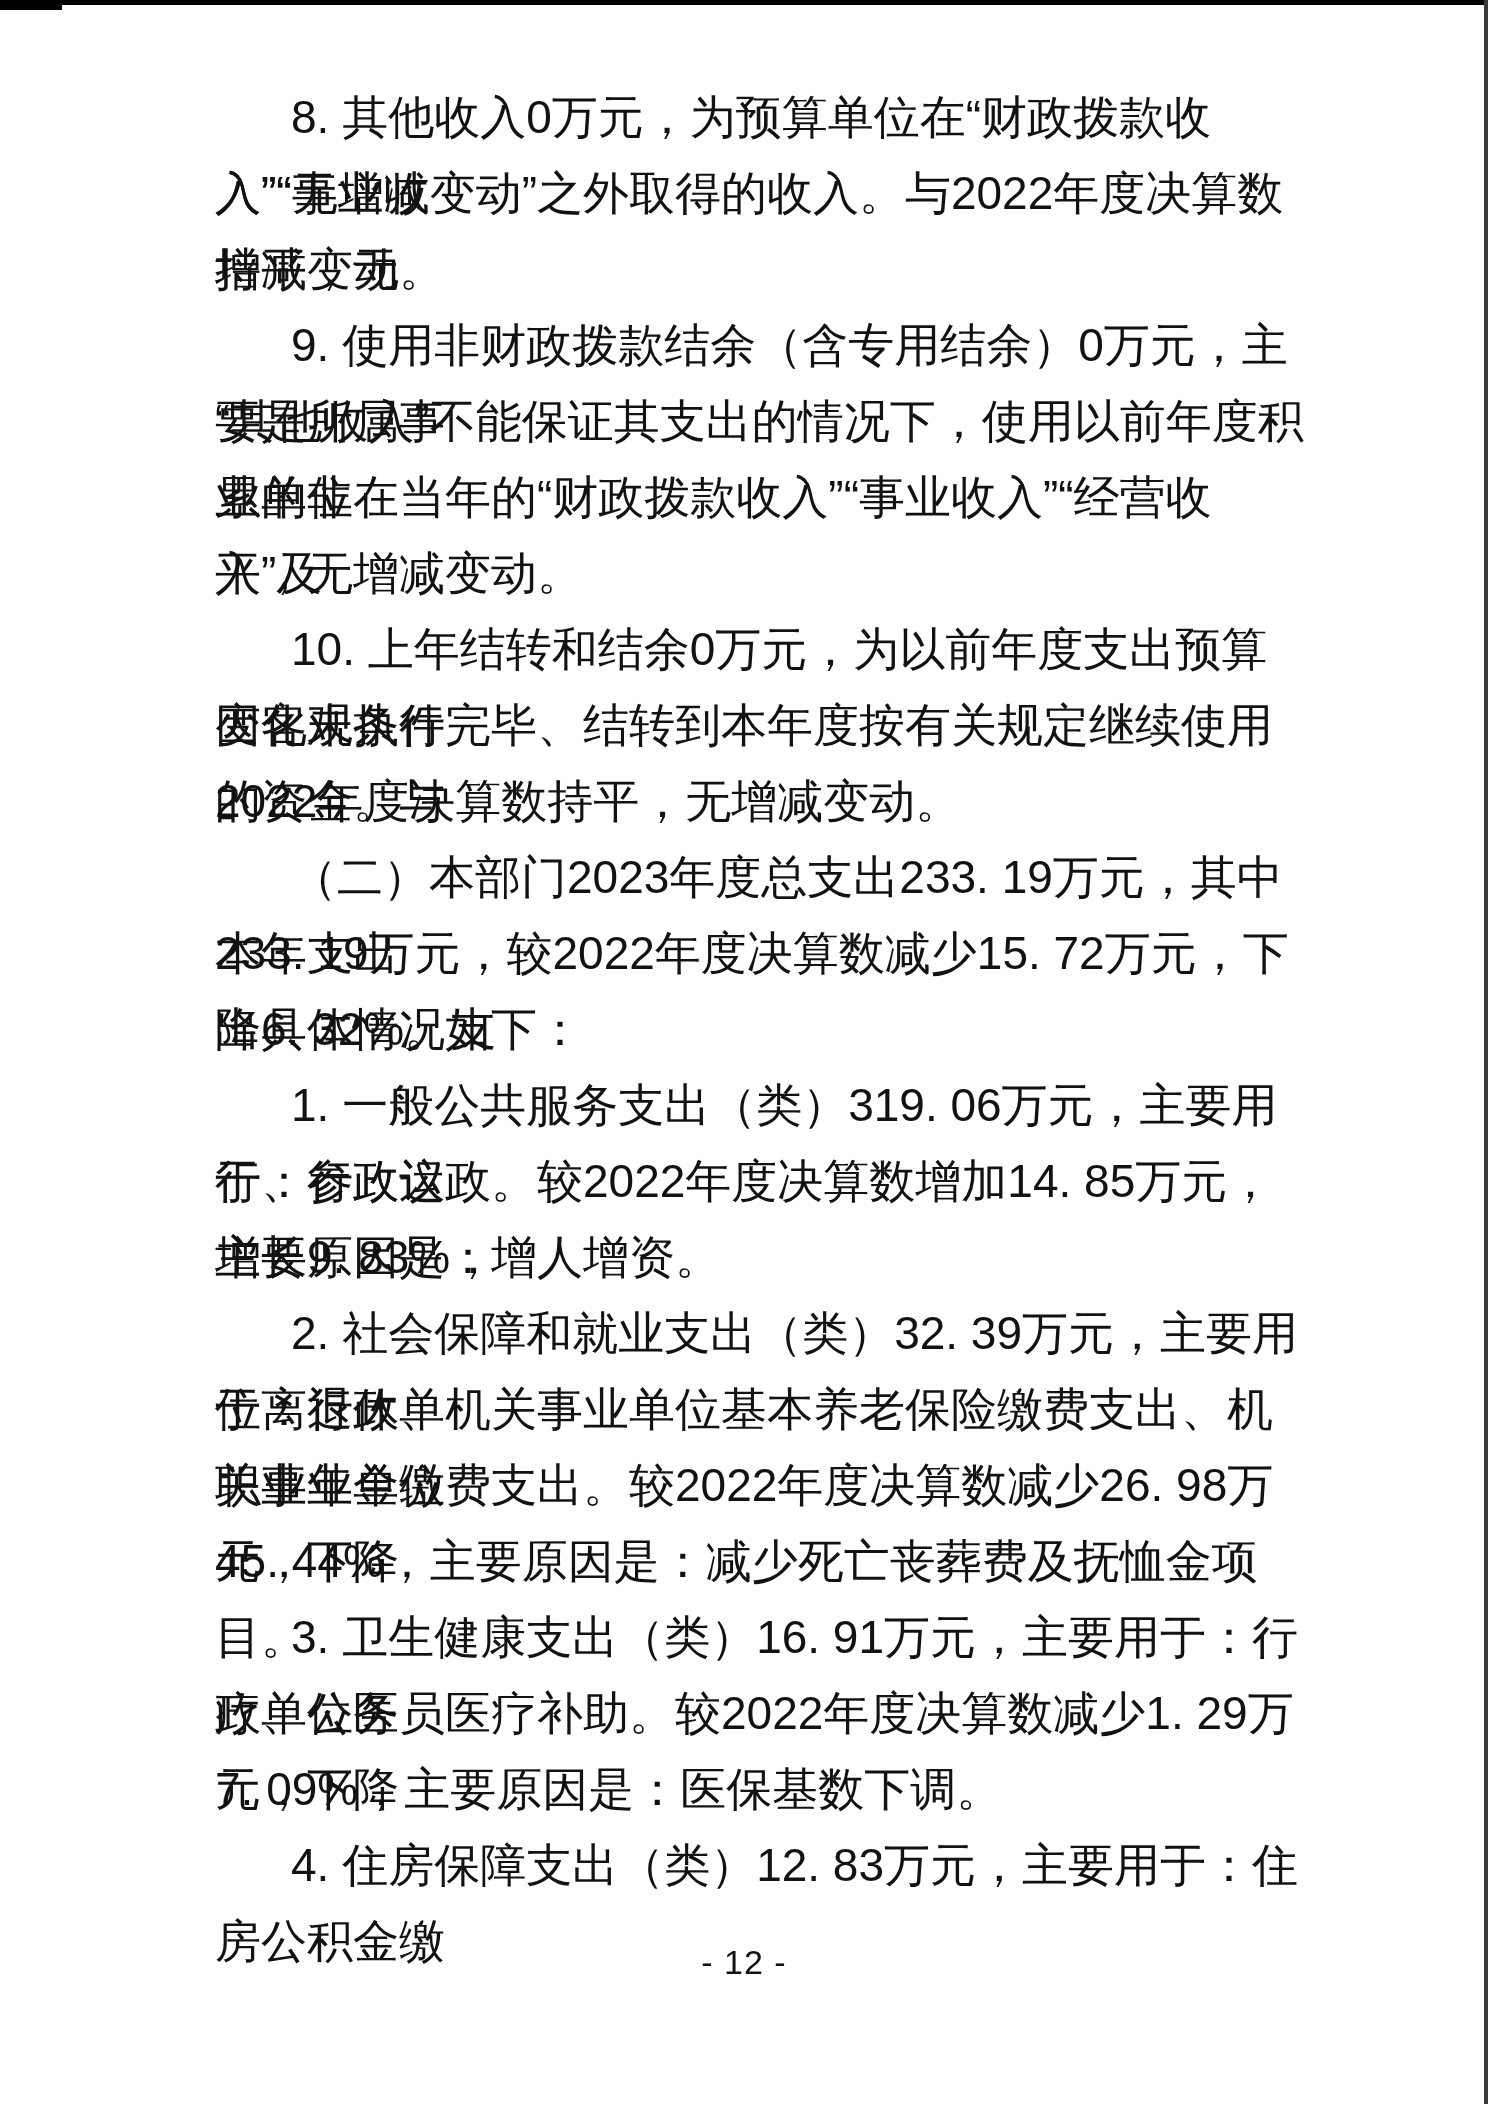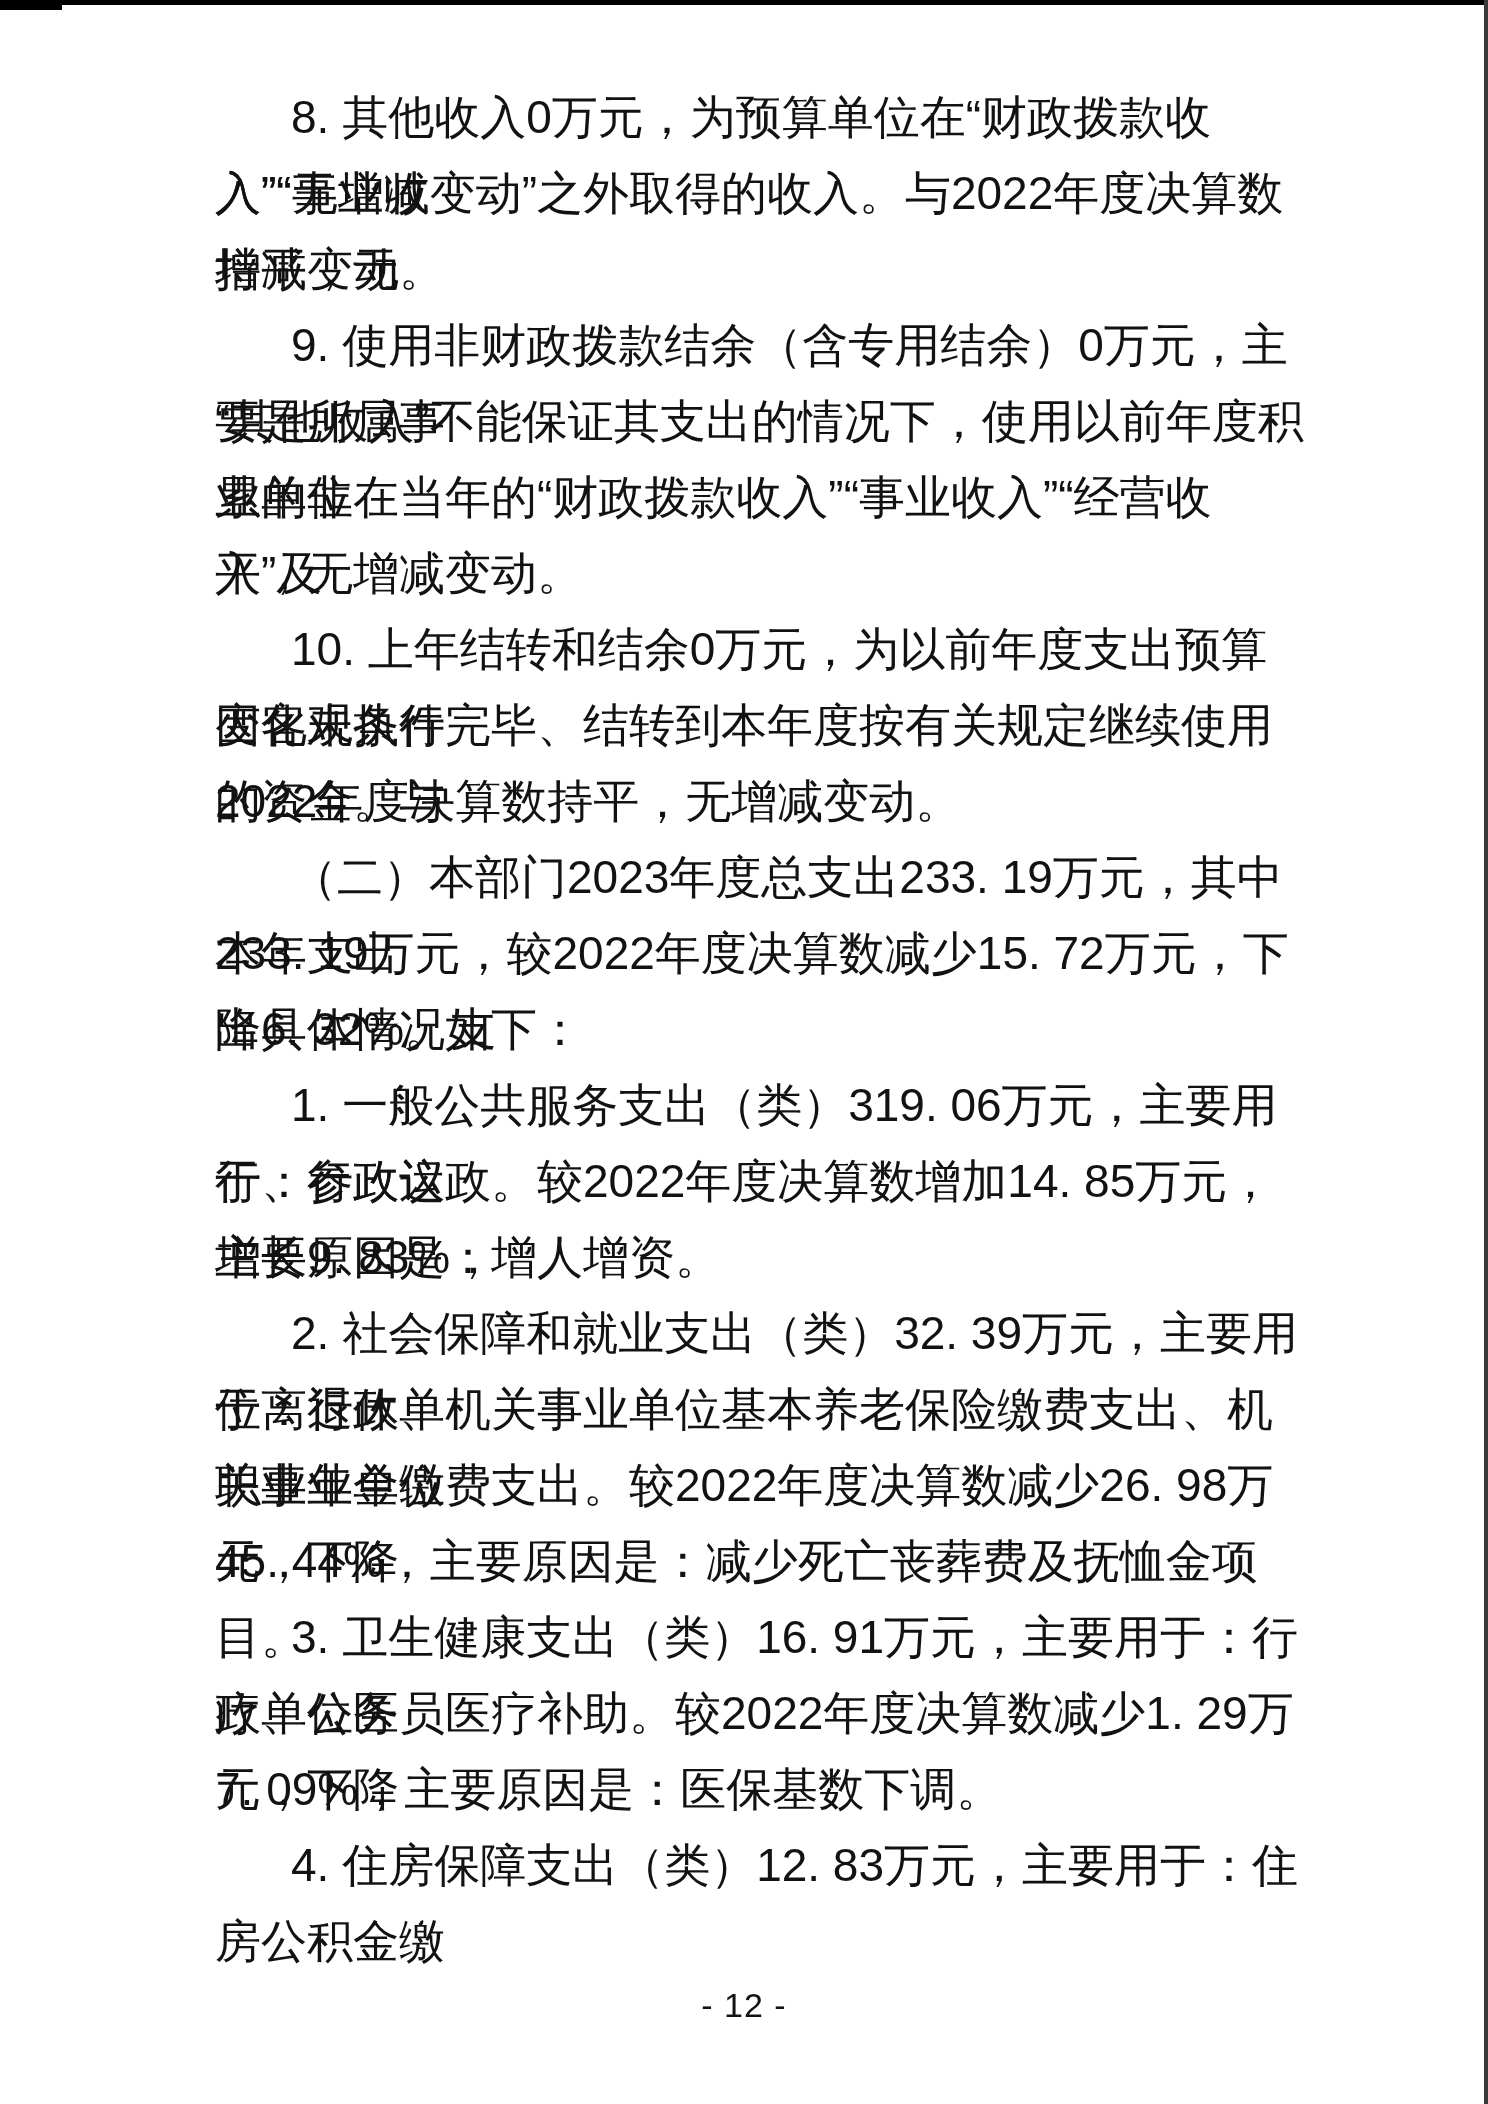--- a/index.html
+++ b/index.html
@@ -49,21 +49,21 @@
     white-space: pre-wrap;
     height: 76px;
     overflow: visible;
   }
   .line.indent {
     text-indent: 76px;
   }
   
   .footer {
     position: absolute;
-    top: 1985px;
+    top: 1942px;
     left: 0;
     width: 100%;
     text-align: center;
     font-size: 34px;
     line-height: 40px;
     letter-spacing: 1px;
     color: #121212;
   }
 </style>
 </head>

